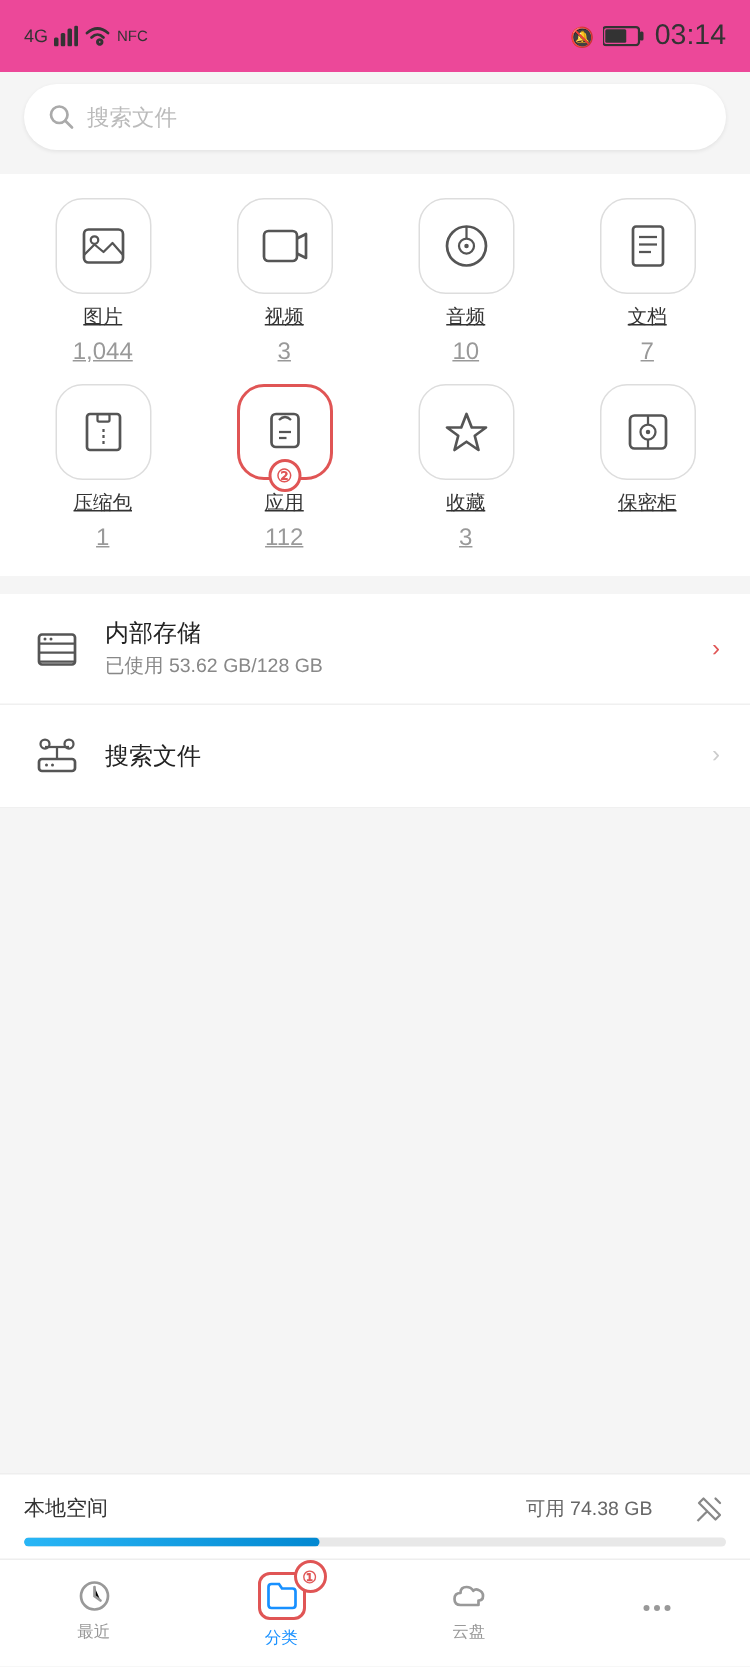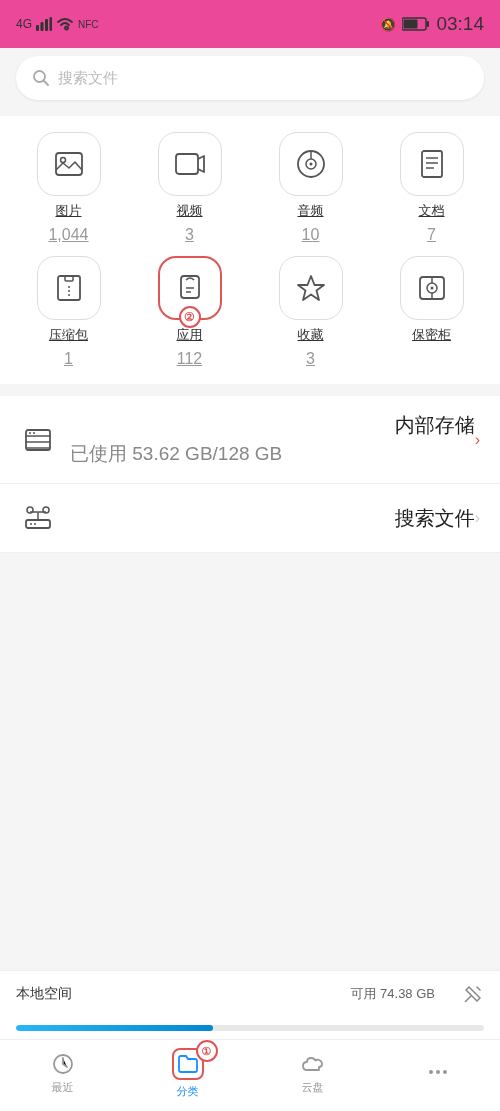--- a/index.html
+++ b/index.html
@@ -145,27 +145,26 @@
       display: flex;
       align-items: center;
       justify-content: center;
       color: #555;
       font-size: 22px;
     }
     .storage-item-content {
       flex: 1;
     }
     .storage-item-title {
-      font-size: 20px;
+      font-size: 16px;
       color: #222;
       font-weight: 500;
-      text-align: right;
     }
     .storage-item-subtitle {
-      font-size: 19px;
+      font-size: 13px;
       color: #888;
       margin-top: 2px;
     }
     .storage-item-arrow {
       color: #e05555;
       font-size: 16px;
     }
     .storage-item-arrow-gray {
       color: #ccc;
       font-size: 16px;
@@ -180,21 +179,21 @@
       background: #fff;
     }
     .storage-summary {
       padding: 12px 16px 8px;
       border-top: 1px solid #eee;
     }
     .storage-summary-row {
       display: flex;
       justify-content: space-between;
       align-items: center;
-      margin-bottom: 20px;
+      margin-bottom: 8px;
     }
     .storage-label {
       font-size: 14px;
       color: #333;
       font-weight: 500;
     }
     .storage-available {
       font-size: 13px;
       color: #666;
     }

